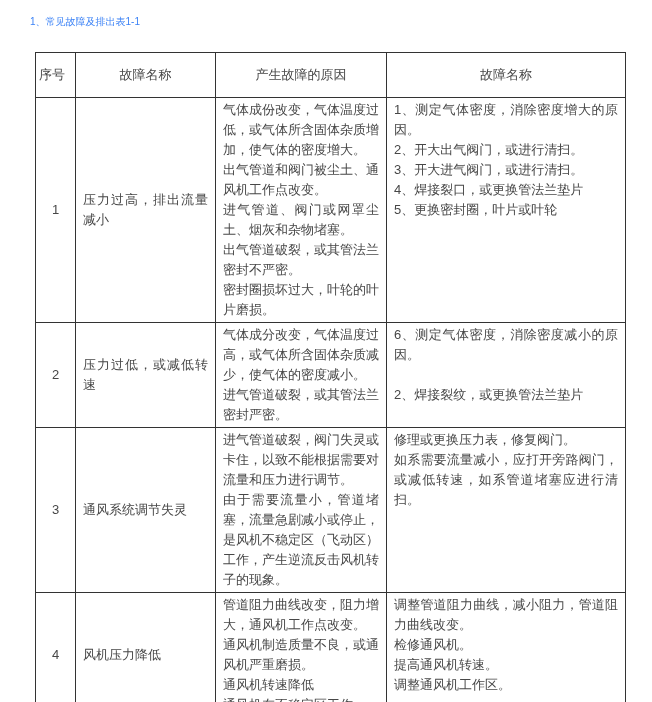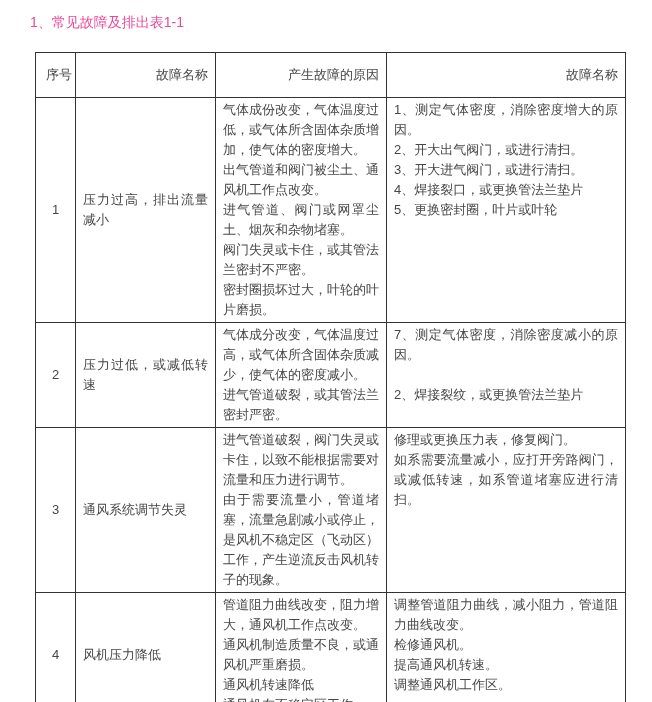--- a/index.html
+++ b/index.html
@@ -9,23 +9,23 @@
   }
   body {
     width: 652px;
     height: 702px;
     font-family: "Liberation Sans", sans-serif;
     color: #474747;
     overflow: hidden;
   }
   .doc-title {
     margin: 13px 4px 0 30px;
-    font-size: 14px;
+    font-size: 10px;
     font-weight: normal;
-    color: #ec4899;
+    color: #3b82f6;
     line-height: 18px;
   }
   table.fault-table {
     margin: 21px 0 0 35px;
     border-collapse: collapse;
     table-layout: fixed;
     width: 590px;
   }
   .fault-table th,
   .fault-table td {
@@ -33,24 +33,24 @@
     font-size: 13px;
     line-height: 20px;
     color: #474747;
     padding: 2px 7px;
     box-sizing: border-box;
     overflow: hidden;
   }
   .fault-table thead tr { height: 32px; }
   .fault-table th {
     font-weight: normal;
-    text-align: right;
+    text-align: center;
     vertical-align: middle;
   }
-  .fault-table th.h-serial { text-align: right; padding: 12px 3px; }
+  .fault-table th.h-serial { text-align: left; padding: 12px 3px; }
   .fault-table tbody tr:nth-child(1) { height: 219px; }
   .fault-table tbody tr:nth-child(2) { height: 104px; }
   .fault-table tbody tr:nth-child(3) { height: 160px; }
   .fault-table tbody tr:nth-child(4) { height: 120px; }
   td.serial {
     text-align: center;
     vertical-align: middle;
   }
   td.fault {
     vertical-align: middle;
@@ -87,40 +87,40 @@
     </tr>
   </thead>
   <tbody>
       <tr>
         <td class="serial">1</td>
         <td class="fault">压力过高，排出流量减小</td>
         <td class="cause">
           <p>气体成份改变，气体温度过低，或气体所含固体杂质增加，使气体的密度增大。</p>
           <p>出气管道和阀门被尘土、通风机工作点改变。</p>
           <p>进气管道、阀门或网罩尘土、烟灰和杂物堵塞。</p>
-          <p>阀门失灵或卡住，或其管法兰密封不严密。</p>
+          <p>出气管道破裂，或其管法兰密封不严密。</p>
           <p>密封圈损坏过大，叶轮的叶片磨损。</p>
         </td>
         <td class="solution">
           <p>1、测定气体密度，消除密度增大的原因。</p>
           <p>2、开大出气阀门，或进行清扫。</p>
           <p>3、开大进气阀门，或进行清扫。</p>
           <p>4、焊接裂口，或更换管法兰垫片</p>
           <p>5、更换密封圈，叶片或叶轮</p>
         </td>
       </tr>
       <tr>
         <td class="serial">2</td>
         <td class="fault">压力过低，或减低转速</td>
         <td class="cause">
           <p>气体成分改变，气体温度过高，或气体所含固体杂质减少，使气体的密度减小。</p>
           <p>进气管道破裂，或其管法兰密封严密。</p>
         </td>
         <td class="solution">
-          <p>7、测定气体密度，消除密度减小的原因。</p>
+          <p>6、测定气体密度，消除密度减小的原因。</p>
           <p></p>
           <p>2、焊接裂纹，或更换管法兰垫片</p>
         </td>
       </tr>
       <tr>
         <td class="serial">3</td>
         <td class="fault">通风系统调节失灵</td>
         <td class="cause">
           <p>进气管道破裂，阀门失灵或卡住，以致不能根据需要对流量和压力进行调节。</p>
           <p>由于需要流量小，管道堵塞，流量急剧减小或停止，是风机不稳定区（飞动区）工作，产生逆流反击风机转子的现象。</p>

